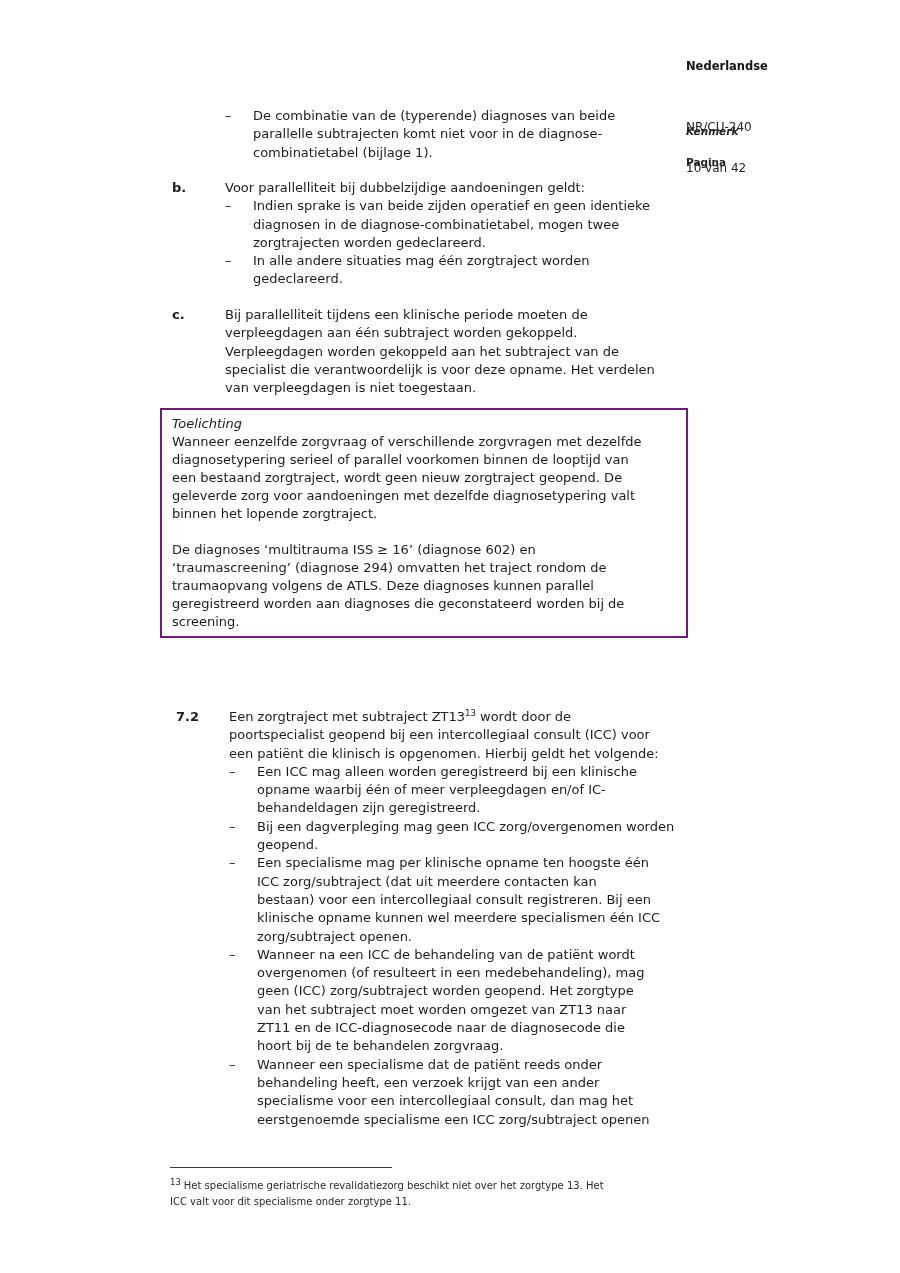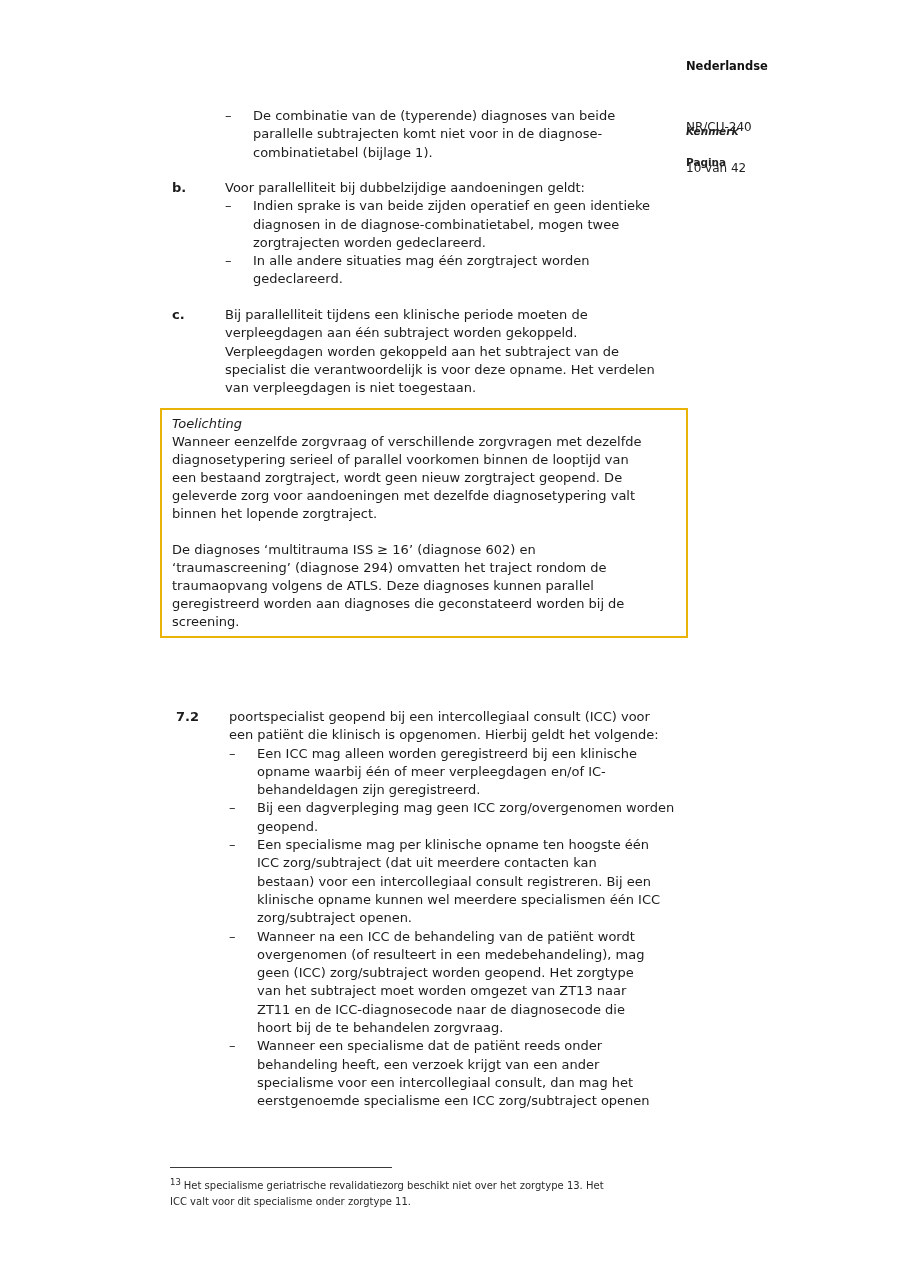--- a/index.html
+++ b/index.html
@@ -20,21 +20,21 @@
   .brand{top:59px;left:686px;font-size:11.5px;font-weight:bold;color:#111;white-space:nowrap;}
   .meta-label{left:686px;font-size:10.5px;font-weight:bold;color:#222;line-height:13px;}
   .meta-value{left:686px;font-size:12px;color:#222;line-height:14px;white-space:nowrap;}
 
   .intro-bullet{top:107px;left:225px;width:470px;}
   .section-b{top:179px;left:172px;width:545px;}
   .section-c{top:306px;left:172px;width:545px;}
 
   .toelichting{
     top:408px;left:160px;width:528px;box-sizing:border-box;
-    border:2px solid #eab308;padding:5px 8px 5px 10px;
+    border:2px solid #701a75;padding:5px 8px 5px 10px;
     font-size:13px;line-height:18px;
   }
   .toelichting .title{font-style:italic;}
   .toelichting .para{margin-top:0;}
   .toelichting .para + .para{margin-top:18px;}
 
   .section-72{top:708px;left:176px;width:545px;}
   sup.fnref{font-size:8.5px;line-height:0;vertical-align:super;}
 
   .footnote-rule{top:1167px;left:170px;width:222px;border-top:1px solid #3a3a3a;height:0;}
@@ -96,20 +96,21 @@
     <div class="para lines">De diagnoses ‘multitrauma ISS ≥ 16’ (diagnose 602) en
 ‘traumascreening’ (diagnose 294) omvatten het traject rondom de
 traumaopvang volgens de ATLS. Deze diagnoses kunnen parallel
 geregistreerd worden aan diagnoses die geconstateerd worden bij de
 screening.</div>
   </div>
 
   <div class="abs body-text section-72 flex-row">
     <div class="sec-label">7.2</div>
     <div class="cell">
+      <div><span>Een zorgtraject met subtraject ZT13</span><sup class="fnref">13</sup><span> wordt door de</span></div>
       <div class="lines">poortspecialist geopend bij een intercollegiaal consult (ICC) voor
 een patiënt die klinisch is opgenomen. Hierbij geldt het volgende:</div>
       <div class="bullet-row">
         <span class="bullet-dash">–</span>
         <span class="bullet-text lines">Een ICC mag alleen worden geregistreerd bij een klinische
 opname waarbij één of meer verpleegdagen en/of IC-
 behandeldagen zijn geregistreerd.</span>
       </div>
       <div class="bullet-row">
         <span class="bullet-dash">–</span>

